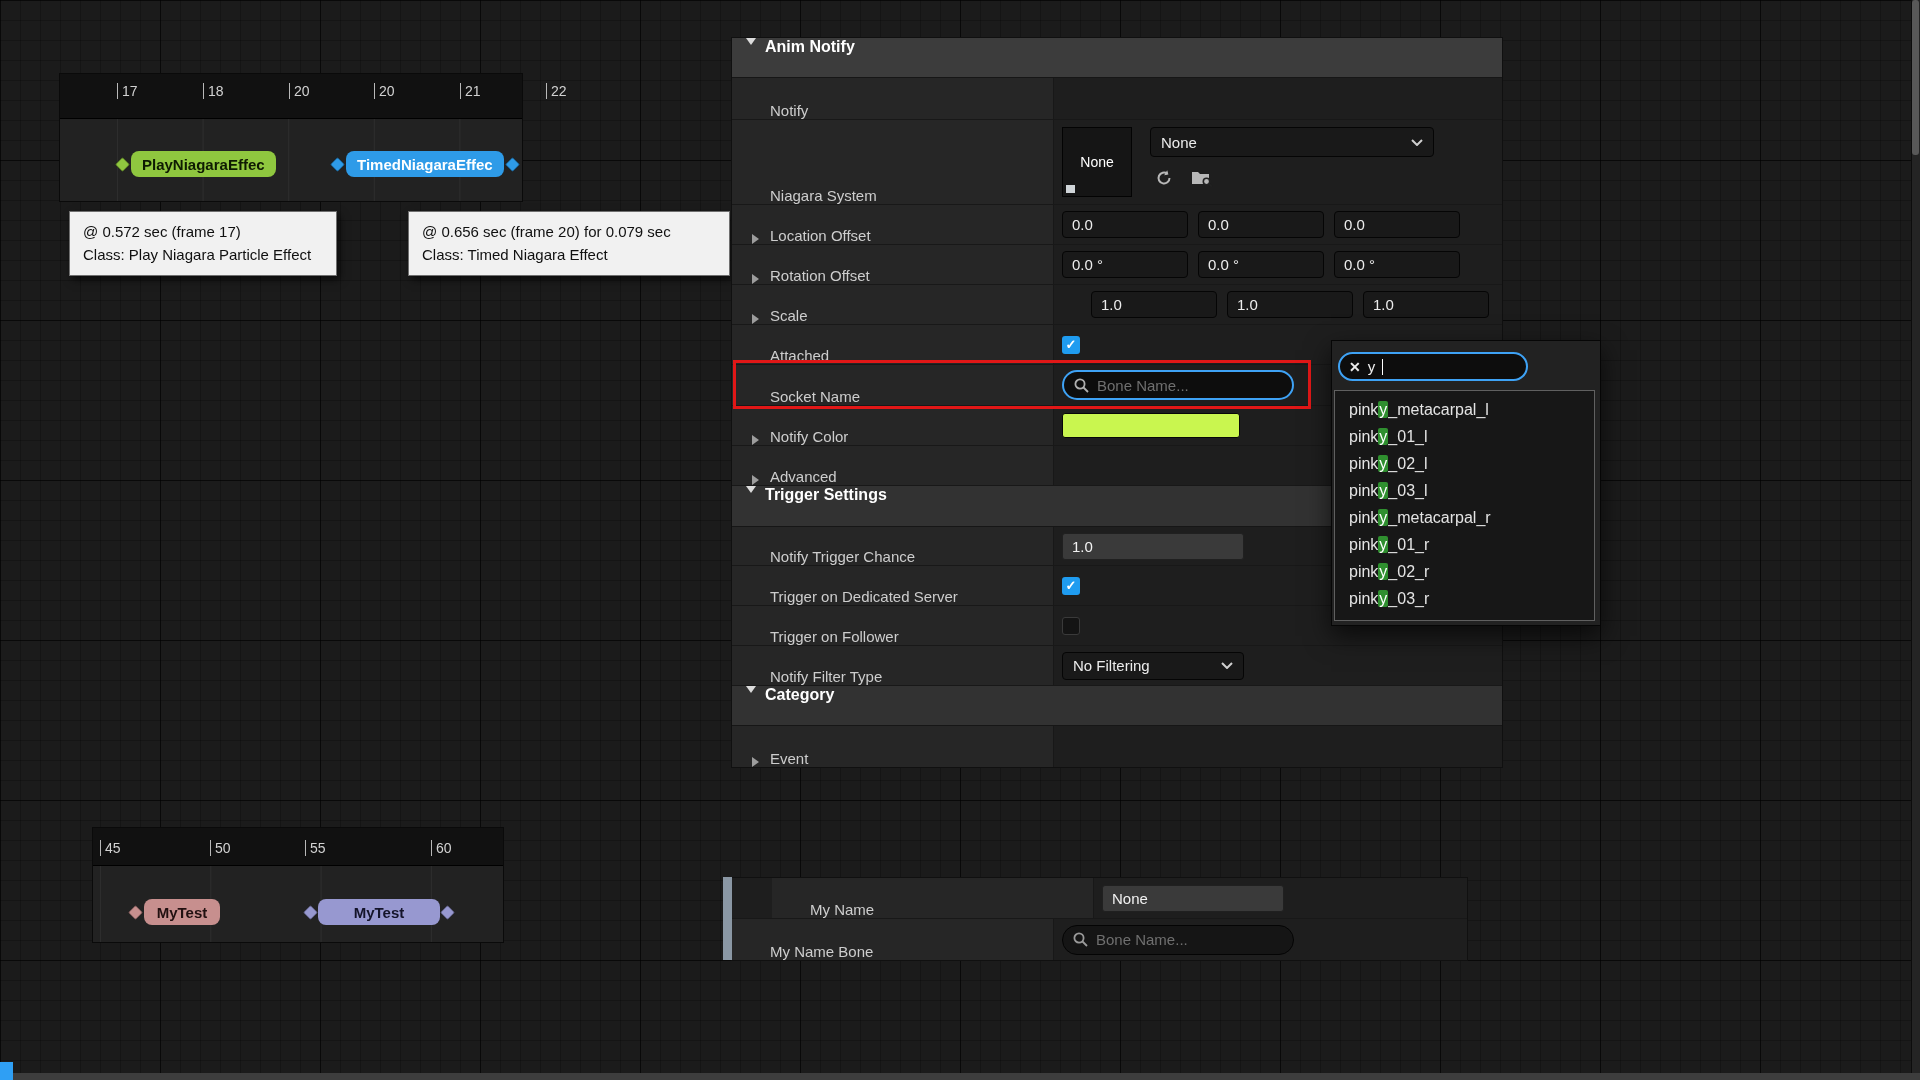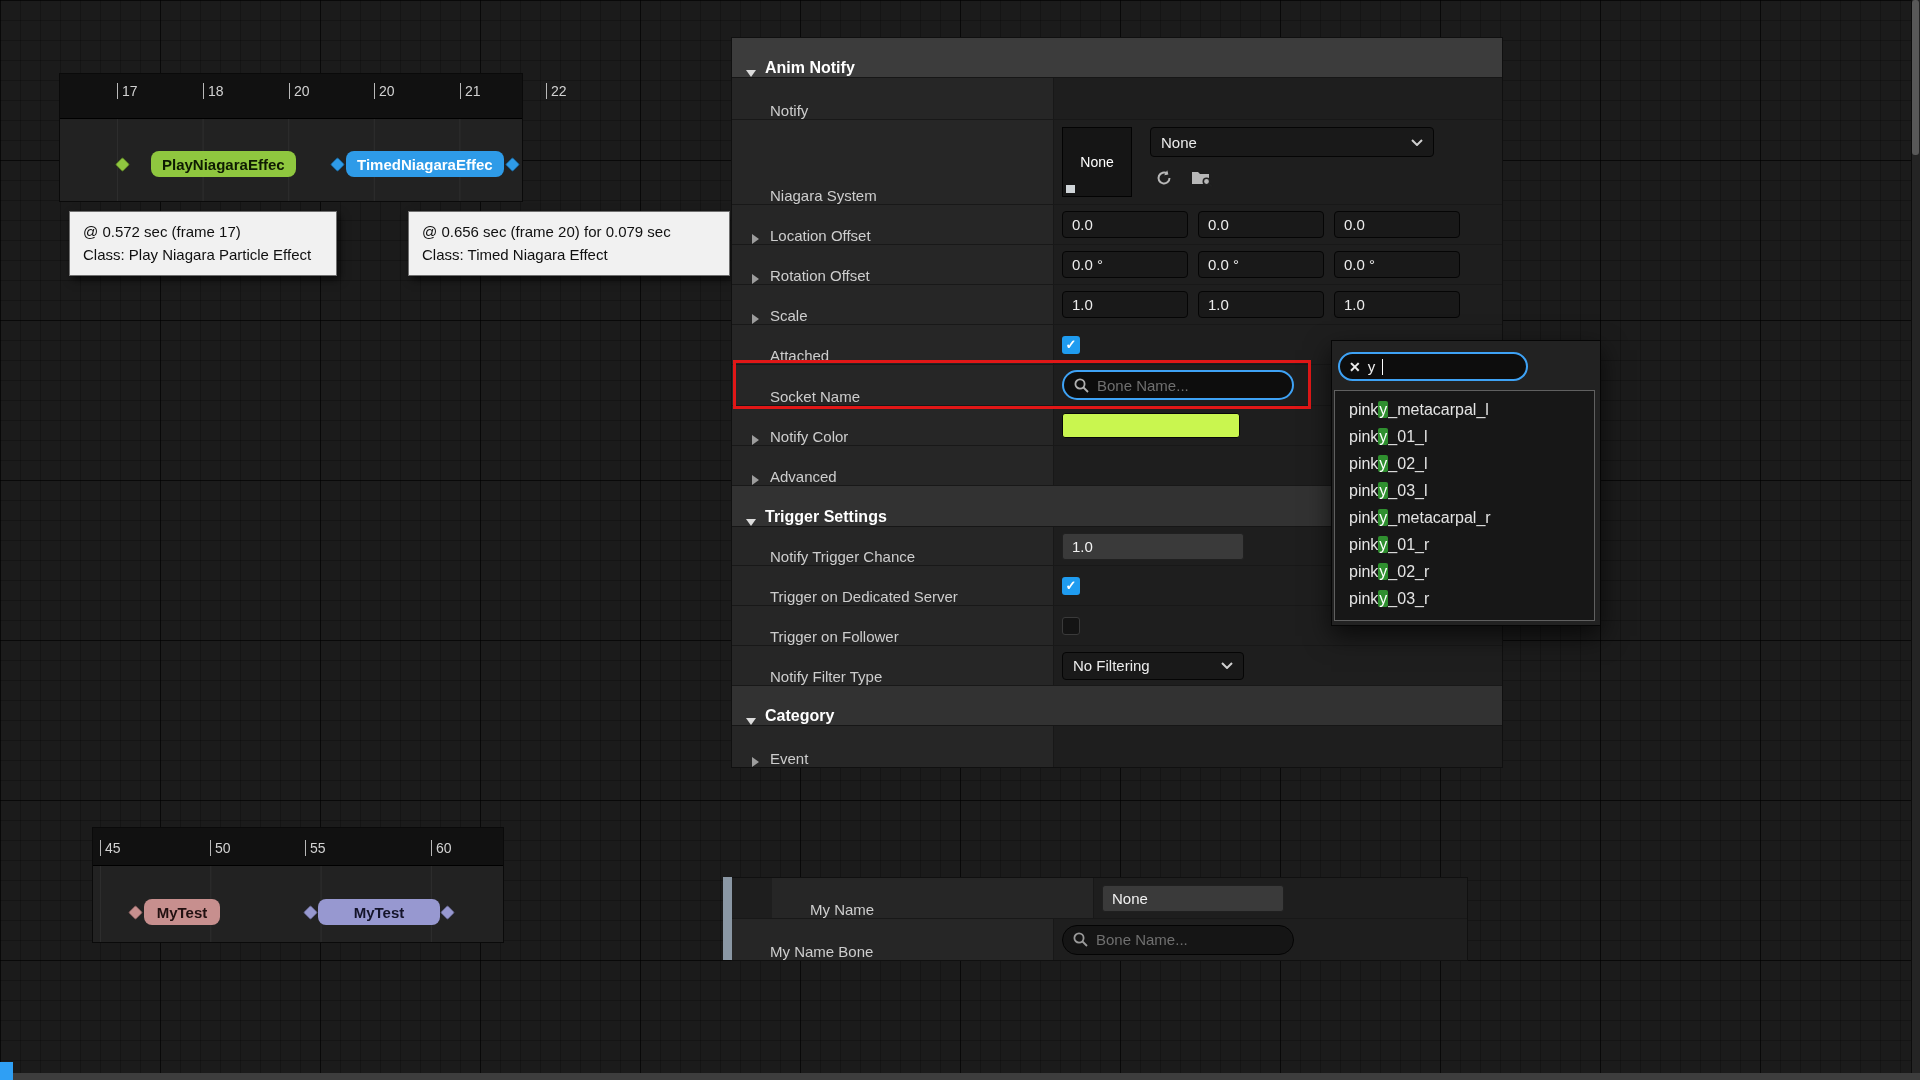--- a/index.html
+++ b/index.html
@@ -36,21 +36,21 @@
   .chip.c-green{color:#0e1a02;} .chip.c-blue{color:#fff;}
   .chip.c-pink{color:#221010;min-width:76px;} .chip.c-purple{color:#14142a;width:122px;}
 
   
   .tip{position:absolute;background:#f1f1f1;border:1px solid #6f6f6f;
        box-shadow:3px 4px 8px rgba(0,0,0,.55);padding:9px 13px;color:#101010;
        font-size:15px;line-height:1.5;}
 
   
   .panel{position:absolute;background:#1e1e1e;border:1px solid #101010;}
-  .sec-head{display:flex;align-items:flex-end;gap:9px;padding-left:14px;background:#3c3c3c;
+  .sec-head{display:flex;align-items:flex-start;gap:9px;padding-left:14px;background:#3c3c3c;
             border-bottom:1px solid #161616;font-size:16px;font-weight:700;color:#fff;}
   .sec-head.sub{background:#323232;}
   .tri-down{width:0;height:0;border-left:5px solid transparent;border-right:5px solid transparent;border-top:7px solid #dcdcdc;}
   .row{display:flex;border-bottom:1px solid #181818;}
   .lbl{width:322px;flex:0 0 322px;background:#262626;display:flex;align-items:flex-end;
        padding-left:16px;gap:8px;border-right:1px solid #181818;}
   .islot{width:14px;flex:0 0 14px;display:flex;justify-content:center;}
   .exp{width:0;height:0;border-left:7px solid #9d9d9d;border-top:5px solid transparent;border-bottom:5px solid transparent;}
   .lbl-text{font-size:15px;color:#cdcdcd;white-space:nowrap;}
   .val{flex:1;display:flex;align-items:center;padding-left:8px;gap:10px;background:#1e1e1e;}
@@ -108,21 +108,21 @@
       <span class="tick" style="left:57px">17</span>
       <span class="tick" style="left:143px">18</span>
       <span class="tick" style="left:229px">20</span>
       <span class="tick" style="left:314px">20</span>
       <span class="tick" style="left:400px">21</span>
       <span class="tick" style="left:486px">22</span>
     </div>
     <div class="tl-body">
       <div class="ngroup" style="left:57px;top:32px;">
         <span class="dia" style="background-color: rgb(143, 199, 63);"></span>
-        <span class="chip c-green" style="background-color: rgb(143, 199, 63); margin-left: 20px;">PlayNiagaraEffec</span>
+        <span class="chip c-green" style="background-color: rgb(143, 199, 63);">PlayNiagaraEffec</span>
       </div>
       <div class="ngroup" style="left:272px;top:32px;">
         <span class="dia" style="background-color: rgb(46, 155, 232);"></span>
         <span class="chip c-blue" style="background-color: rgb(46, 155, 232);">TimedNiagaraEffec</span>
         <span class="dia" style="background-color: rgb(46, 155, 232);"></span>
       </div>
     </div>
   </div>
 
   <div class="tip" style="left:69px;top:211px;width:268px;">
@@ -217,21 +217,21 @@
           </div>
         <div class="nfield">
             <span>0.0 °</span>
           </div>
         <div class="nfield">
             <span>0.0 °</span>
           </div>
       </div>
     </div>
 
-    <div class="row" style="height:40px;">
+    <div class="row" style="height:40px;gap:29px;">
       <div class="lbl">
           <span class="islot">
             <span class="exp"></span>
           </span>
           <span class="lbl-text">Scale</span>
         </div>
       <div class="val">
         <div class="nfield">
             <span>1.0</span>
           </div>

